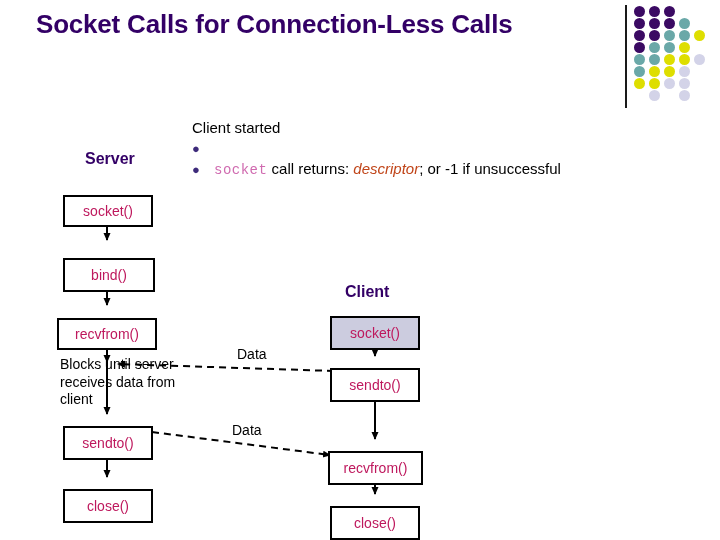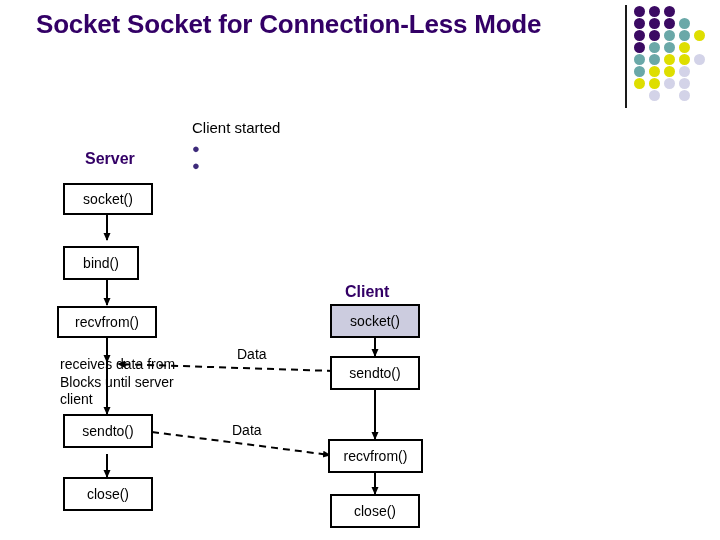--- a/index.html
+++ b/index.html
@@ -106,25 +106,26 @@
     font-weight: bold;
     color: #330066;
     white-space: nowrap;
   }
   .node {
     position: absolute;
     box-sizing: border-box;
     border: 2px solid #000000;
     background: #ffffff;
     font-size: 14px;
-    color: #000000;
+    color: #be185d;
     display: flex;
     align-items: center;
     justify-content: center;
     white-space: nowrap;
+    margin-top: 12px;
   }
   .node.tinted { background: #ccccdf; }
 
   .note {
     position: absolute;
     font-size: 14px;
     line-height: 1.26;
     color: #000000;
     white-space: nowrap;
   }
@@ -140,21 +141,21 @@
     left: 0;
     top: 0;
     width: 720px;
     height: 540px;
     overflow: visible;
   }
 </style>
 </head>
 <body>
 
-<div id="slide-title">Socket Socket for Connection-Less Mode</div>
+<div id="slide-title">Socket Calls for Connection-Less Calls</div>
 
 <div id="deco-divider"></div>
 <div id="deco-dots">
     <span class="dot" style="left: 0px; top: 0px; background: rgb(59, 10, 99);"></span>
     <span class="dot" style="left: 15px; top: 0px; background: rgb(59, 10, 99);"></span>
     <span class="dot" style="left: 30px; top: 0px; background: rgb(59, 10, 99);"></span>
     <span class="dot" style="left: 0px; top: 12px; background: rgb(59, 10, 99);"></span>
     <span class="dot" style="left: 15px; top: 12px; background: rgb(59, 10, 99);"></span>
     <span class="dot" style="left: 30px; top: 12px; background: rgb(59, 10, 99);"></span>
     <span class="dot" style="left: 45px; top: 12px; background: rgb(106, 168, 168);"></span>
@@ -186,20 +187,21 @@
 
 <div id="content-block">
   <div id="content-lead">Client started</div>
 
   <div class="bullet-row">
     <span class="bullet-mark">●</span>
   </div>
 
   <div class="bullet-row">
     <span class="bullet-mark">●</span>
+    <span class="bullet-text"><span class="code">socket</span><span> call returns: </span><span class="emph">descriptor</span><span>;  or -1 if unsuccessful</span></span>
   </div>
 </div>
 
 <div id="diagram">
 
   <svg class="wires" viewBox="0 0 720 540">
     <defs>
       <marker id="ah" markerWidth="9" markerHeight="9" refX="7" refY="4.5" orient="auto" markerUnits="userSpaceOnUse">
         <path d="M0,1 L8,4.5 L0,8 z" fill="#000"></path>
       </marker>
@@ -222,31 +224,31 @@
 
     <line x1="152" y1="428" x2="330" y2="451" stroke="#000" stroke-width="2" stroke-dasharray="7,5" marker-end="url(#ah)"></line>
   </svg>
 
   <div class="col-head" style="left:85px; top:146px;">Server</div>
 
   <div class="node" style="left:63px; top:179px; width:90px; height:32px;">
     <span>socket()</span>
   </div>
 
-  <div class="node" style="left:63px; top:242px; width:76px; height:34px;">
+  <div class="node" style="left:63px; top:242px; width:92px; height:34px;">
     <span>bind()</span>
   </div>
 
   <div class="node" style="left:57px; top:302px; width:100px; height:32px;">
     <span>recvfrom()</span>
   </div>
 
   <div class="note" style="left:60px; top:352px;">
+    <div>Blocks until server</div>
     <div>receives data from</div>
-    <div>Blocks until server</div>
     <div>client</div>
   </div>
 
   <div class="node" style="left:63px; top:410px; width:90px; height:34px;">
     <span>sendto()</span>
   </div>
 
   <div class="node" style="left:63px; top:473px; width:90px; height:34px;">
     <span>close()</span>
   </div>

